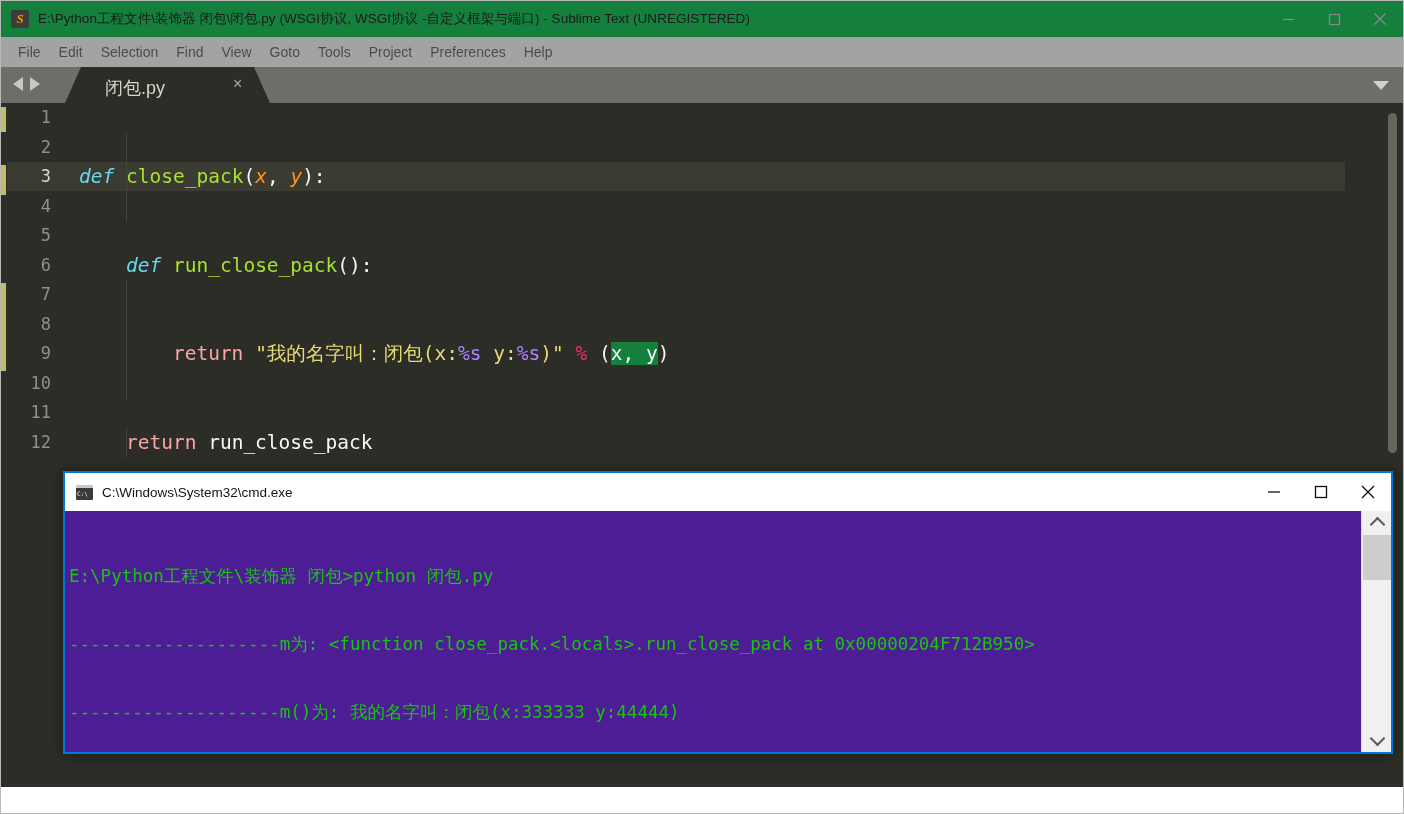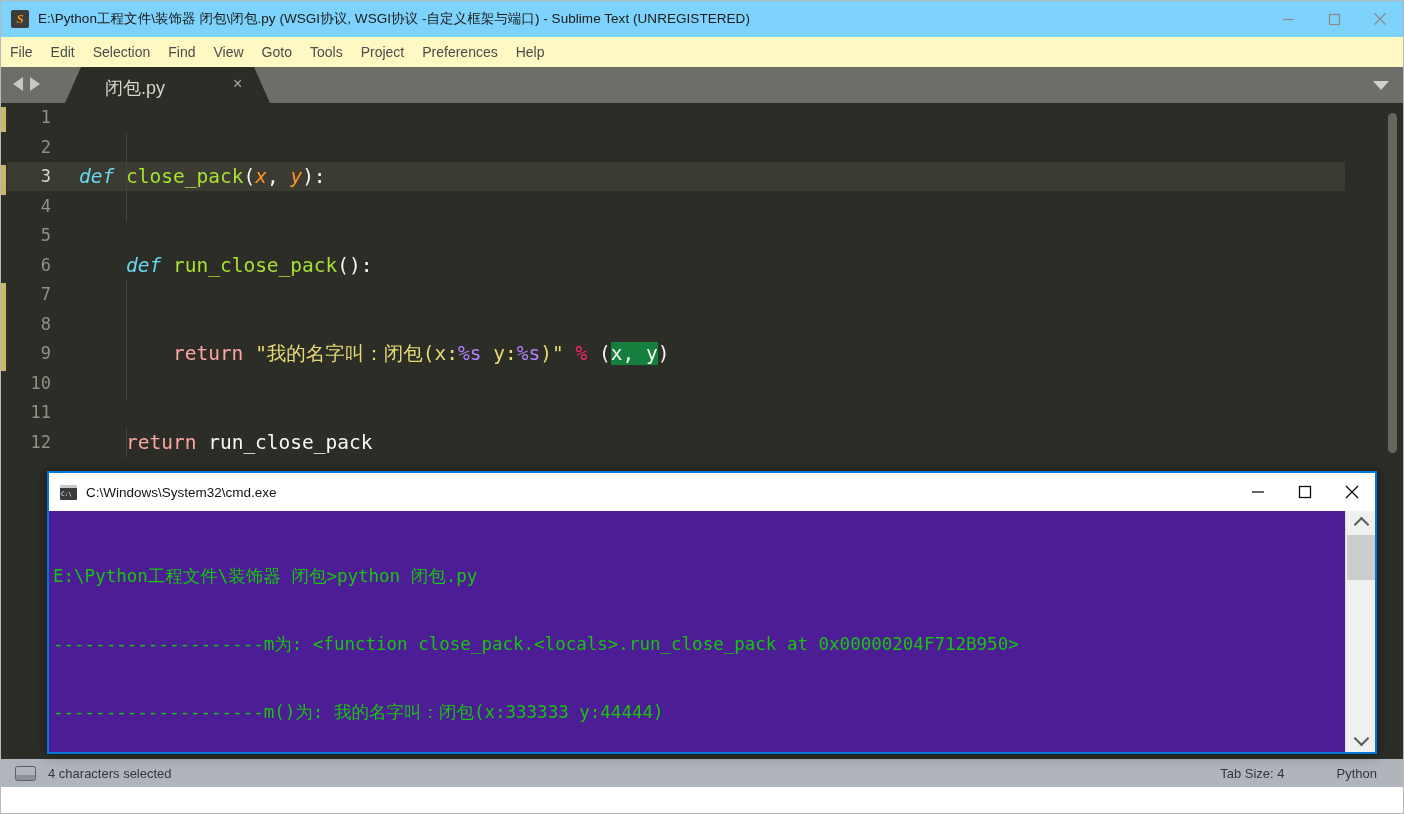--- a/index.html
+++ b/index.html
@@ -18,21 +18,21 @@
     background: #ffffff;
     box-sizing: border-box;
     border: 1px solid #b8b8b8;
     overflow: hidden;
   }
 
   
   .titlebar {
     position: absolute; top: 0; left: 0;
     width: 100%; height: 36px;
-    background: #7dd3fc;
+    background: #15803d;
     display: flex; align-items: center;
   }
   .win-icon {
     width: 18px; height: 18px;
     margin-left: 10px; margin-right: 9px;
     background: #3c3c3c;
     border-radius: 2px;
     position: relative;
     flex: none;
   }
@@ -58,22 +58,23 @@
   .win-btn {
     width: 46px; height: 36px;
     display: flex; align-items: center; justify-content: center;
   }
   .win-btn svg { display: block; }
 
   
   .menubar {
     position: absolute; top: 36px; left: 0;
     width: 100%; height: 30px;
-    background: #fef9c3;
+    background: #a3a3a3;
     display: flex; align-items: center;
+    padding-left: 8px;
     box-sizing: border-box;
   }
   .menu-item {
     font-size: 14px;
     color: #4c4c4c;
     padding: 3px 9px;
     white-space: nowrap;
     border-radius: 2px;
   }
 
@@ -241,21 +242,21 @@
     font-size: 17px;
     color: rgba(255,255,255,0.62);
     white-space: nowrap;
     pointer-events: none;
     letter-spacing: 0.2px;
   }
 
   
   .cmdwin {
     position: absolute;
-    left: 46px; top: 470px;
+    left: 62px; top: 470px;
     width: 1330px; height: 283px;
     background: #ffffff;
     border: 2px solid #0078d7;
     box-sizing: border-box;
     box-shadow: 0 0 14px rgba(0,0,0,0.42);
   }
   .cmd-title {
     position: absolute; top: 0; left: 0;
     width: 100%; height: 38px;
     background: #ffffff;
@@ -429,28 +430,20 @@
         
         
         
       </div>
 
       <div class="ed-scroll-track">
         <div class="ed-scroll-thumb"></div>
       </div>
     </div>
 
-    <div class="statusbar">
-      <div class="status-icon"></div>
-      <div class="status-text">4 characters selected</div>
-      <div class="status-right">
-        <span>Tab Size: 4</span>
-        <span>Python</span>
-      </div>
-    </div>
   </div>
 
   <div class="watermark">https://blog.csdn.net/weixin_44449518</div>
 
   <div class="cmdwin">
     <div class="cmd-title">
       <div class="cmd-icon"></div>
       <div class="cmd-title-text">C:\Windows\System32\cmd.exe</div>
       <div class="cmd-controls">
         <div class="cmd-btn">

